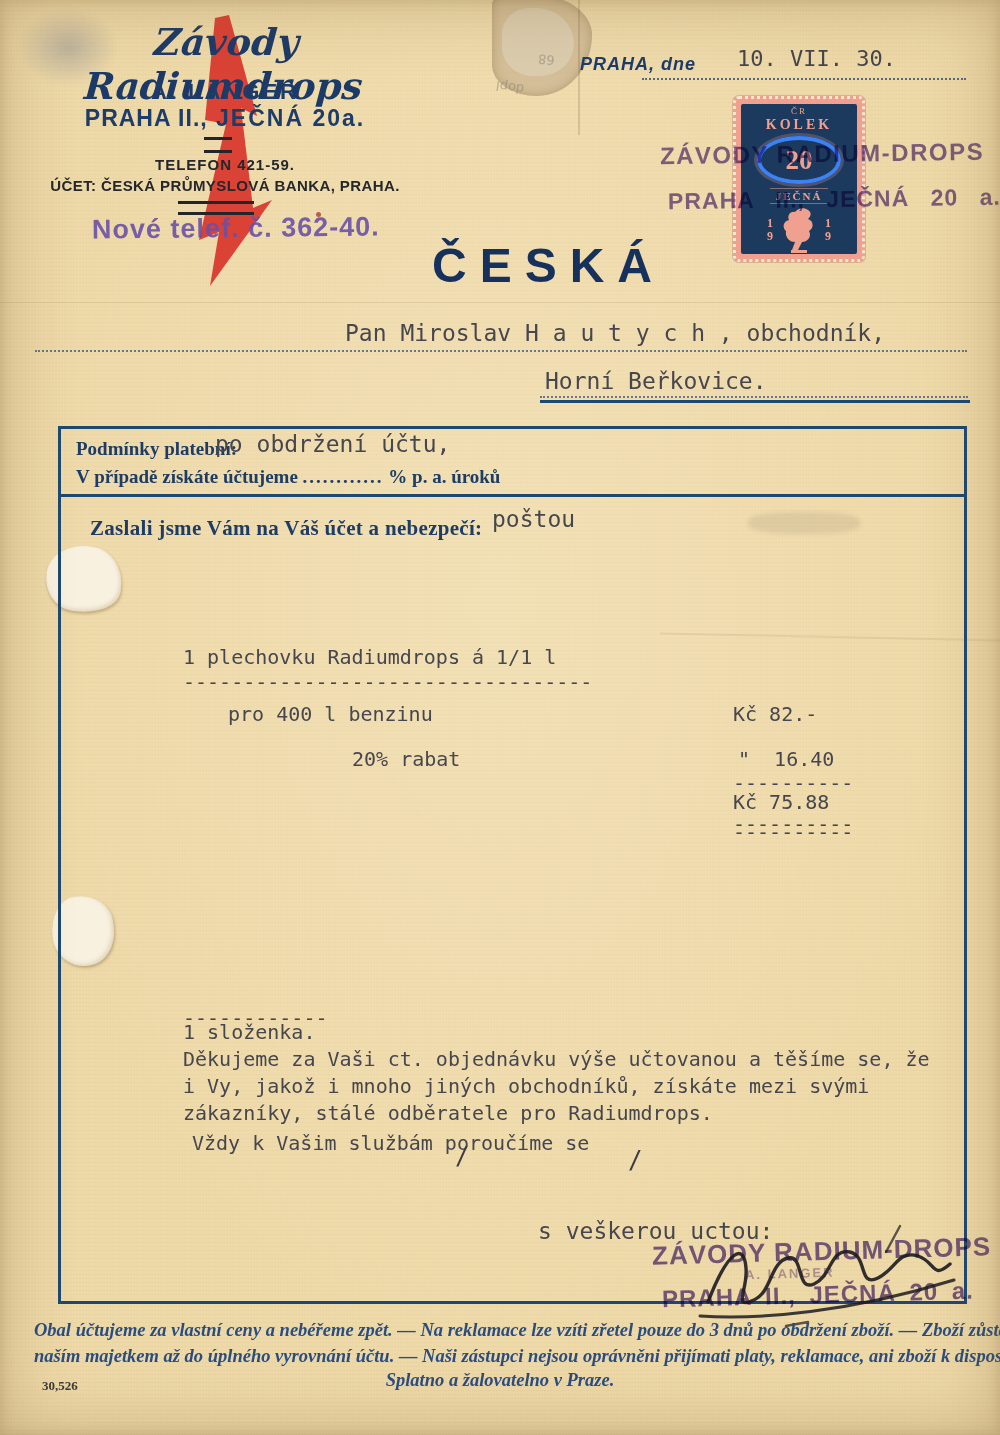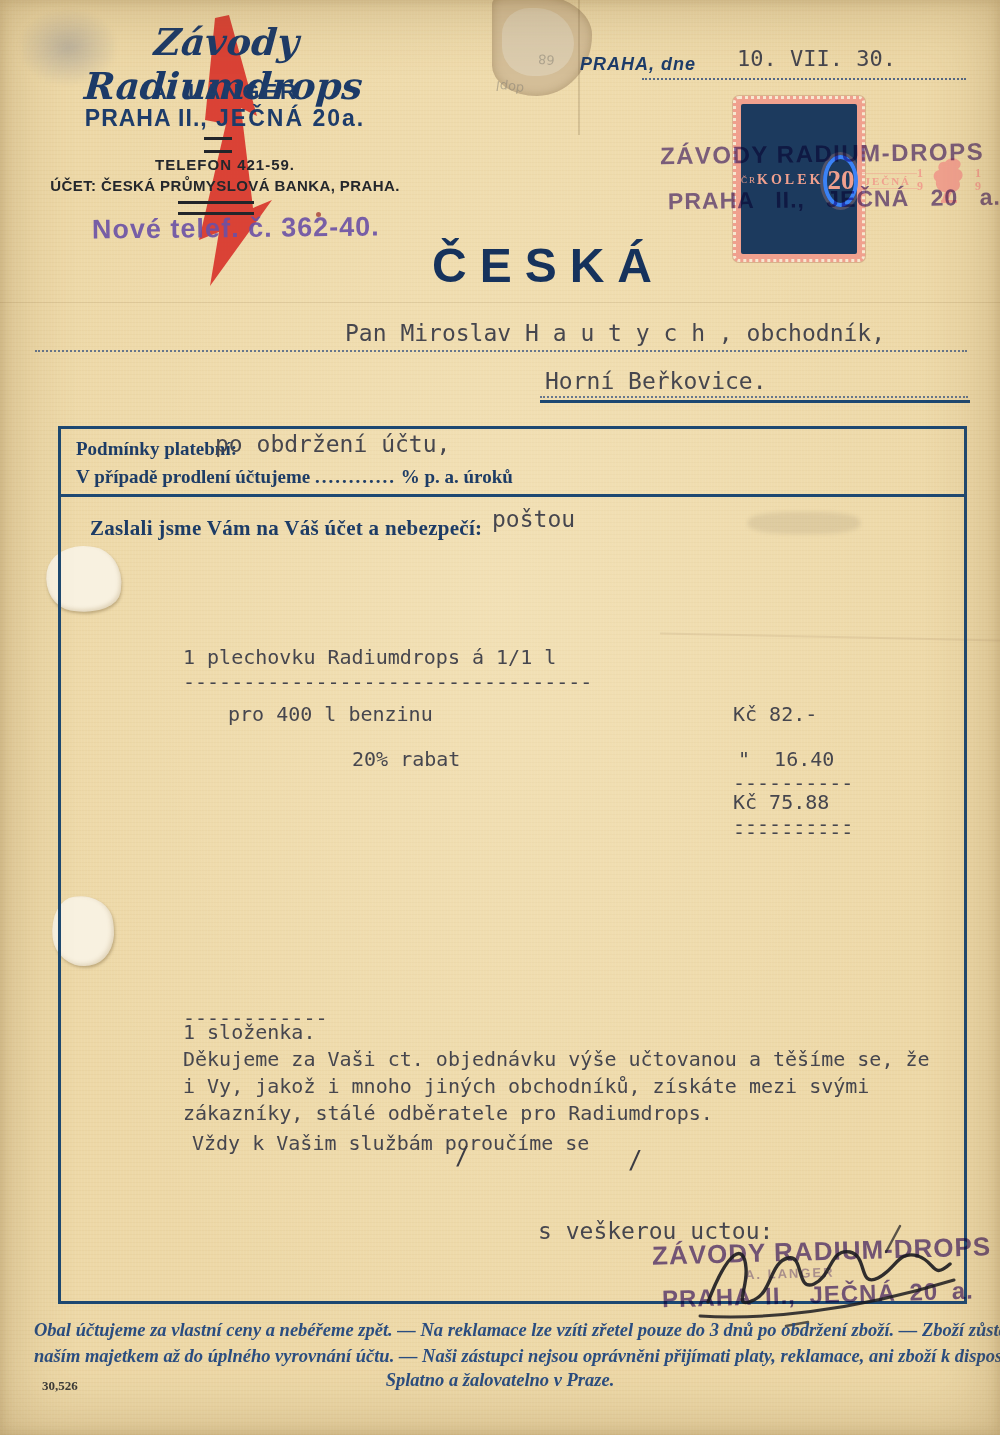--- a/index.html
+++ b/index.html
@@ -43,21 +43,21 @@
   .tdate{left:737px;top:46px;}
   
   .tw{font-family:"DejaVu Sans Mono", monospace;font-size:20px;color:#46464e;white-space:pre;}
   .tw21{font-size:23px;}
   .tw22{font-size:22px;}
   
   .rstamp{left:733px;top:96px;width:132px;height:166px;background:#f0a08e;
     border:3px dotted rgba(247,236,212,.95);border-radius:6px;box-sizing:border-box;
     box-shadow:0 0 0 1px rgba(150,70,55,.25);}
   .rinner{position:absolute;inset:5px;background:#1c3a5e;border-radius:2px;
-    display:flex;flex-direction:row;align-items:center;color:#f0a08e;
+    display:flex;flex-direction:column;align-items:center;color:#f0a08e;
     font-family:"Liberation Serif", serif;}
   .rcr{font-size:9px;letter-spacing:2px;margin-top:2px;}
   .rkolek{font-size:14px;font-weight:bold;letter-spacing:3px;margin-top:1px;}
   .roval{width:76px;height:44px;border:4px solid #3b82f6;border-radius:50%;
     display:flex;align-items:center;justify-content:center;margin-top:3px;
     box-shadow:0 0 0 3px rgba(240,160,142,.25);}
   .rval{font-size:27px;font-weight:bold;}
   .runit{font-size:11px;font-weight:bold;letter-spacing:2px;margin-top:4px;border-top:1px solid rgba(240,160,142,.5);border-bottom:1px solid rgba(240,160,142,.5);padding:1px 6px;}
   .rbottom{display:flex;align-items:center;gap:5px;margin-top:2px;}
   .ryear{font-size:12px;font-weight:bold;line-height:13px;text-align:center;white-space:pre-line;}
@@ -198,21 +198,21 @@
   <div class="abs tw tw21 adr2">Horní Beřkovice.</div>
   <div class="abs dot2"></div>
   <div class="abs rule2"></div>
 
   <div class="abs box"></div>
   <div class="abs boxdiv"></div>
 
   <div class="abs serifb terms1l">Podmínky platební:</div>
   <div class="abs tw tw21 terms1v">po obdržení účtu,</div>
   <div class="abs serifb terms2">
-    <span>V případě prodlení účtujeme</span>
+    <span>V případě získáte účtujeme</span>
     <span class="dots-inline">............</span>
     <span>% p. a. úroků</span>
   </div>
 
   <div class="abs serifb ship-l">Zaslali jsme Vám na Váš účet a nebezpečí:</div>
   <div class="abs tw tw21 ship-v">poštou</div>
 
   <div class="abs tw it-line1">1 plechovku Radiumdrops á 1/1 l</div>
   <div class="abs tw it-div1">----------------------------------</div>
   <div class="abs tw it-r1d">pro 400 l benzinu</div>

